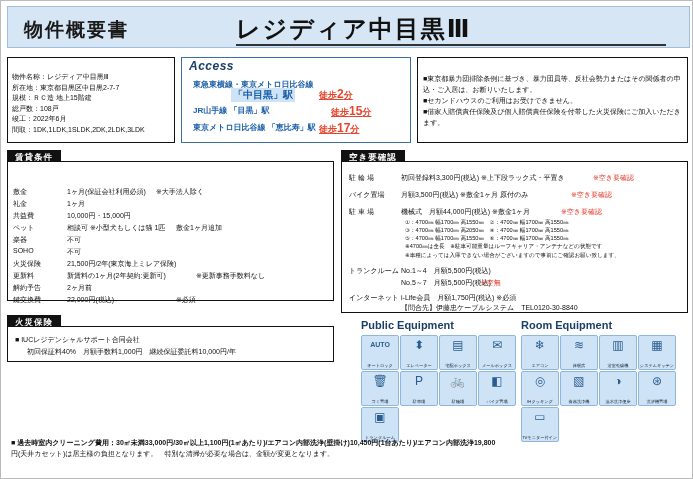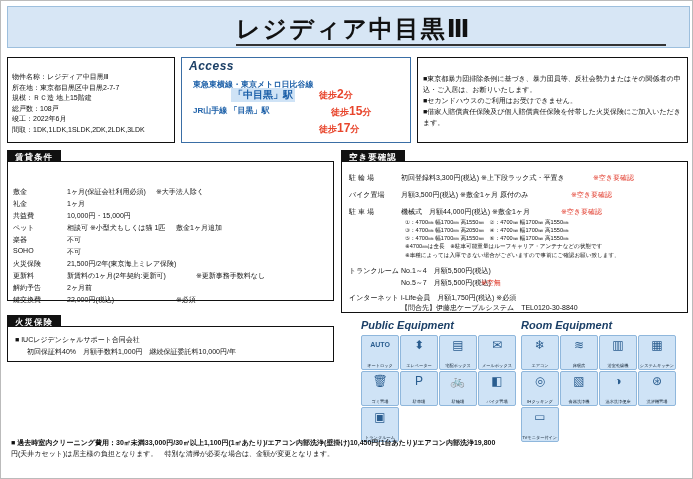--- a/index.html
+++ b/index.html
@@ -48,21 +48,21 @@
   .kv{font-size:7px;line-height:10.5px;padding:0 4px;}
   .kv div{white-space:nowrap;}
   
   #access-box{left:180px;top:56px;width:230px;height:86px;border:1px solid #3a6ea5;}
   #access-title{
     position:absolute;left:188px;top:58px;font-size:12px;font-weight:bold;
     color:#1b3f66;font-style:italic;letter-spacing:0.5px;
   }
   .acc-line{position:absolute;font-size:8px;color:#1b5fa8;font-weight:bold;}
   .acc-sub{position:absolute;font-size:10px;color:#1b5fa8;font-weight:bold;}
-  .acc-min{position:absolute;font-size:9px;color:#e8452c;font-weight:bold;}
+  .acc-min{position:absolute;font-size:9px;color:#e8452c;font-weight:bold;text-decoration:underline;}
   .acc-min .big{font-size:12px;}
   
   #biko-box{left:416px;top:56px;width:271px;height:86px;}
   #biko-head{left:416px;top:56px;}
   .biko-txt{position:absolute;left:422px;top:72px;width:260px;font-size:7px;line-height:11px;}
   
   #chin-box{left:6px;top:160px;width:327px;height:140px;}
   #chin-head{left:6px;top:149px;}
   .chin-lbl{position:absolute;left:12px;font-size:7px;}
   .chin-val{position:absolute;left:66px;font-size:7px;}
@@ -72,21 +72,21 @@
   #hosho-head{left:6px;top:314px;}
   .hosho-txt{position:absolute;left:14px;font-size:7px;}
   
   #futai-box{left:340px;top:160px;width:347px;height:152px;}
   #futai-head{left:340px;top:149px;}
   .ft-lbl{position:absolute;left:348px;font-size:7px;}
   .ft-val{position:absolute;left:400px;font-size:7px;}
   .red{color:#e03020;}
   .tiny{font-size:5.6px;line-height:8px;}
   
-  .eq-title{position:absolute;font-size:11px;font-style:italic;font-weight:bold;color:#1b3f66;}
+  .eq-title{position:absolute;font-size:11px;font-weight:bold;color:#1b3f66;}
   .icon-grid{position:absolute;display:grid;grid-template-columns:repeat(4,36px);
              grid-auto-rows:33px;gap:3px;}
   .icon{
     width:36px;height:33px;background:#cfe3f6;border:1px solid #8fb7dc;
     position:relative;border-radius:2px;overflow:hidden;
   }
   .icon .glyph{
     position:absolute;left:0;right:0;top:2px;text-align:center;font-size:12px;color:#2a5d8f;
     line-height:14px;
   }
@@ -100,20 +100,21 @@
     position:absolute;left:10px;top:436px;width:672px;font-size:7px;line-height:11px;
   }
   .footer .b{font-weight:bold;}
 </style>
 </head>
 <body>
 
 <div class="page">
 
   <div class="hdr">
+    <div class="hdr-title">物件概要書</div>
     <div class="hdr-name">レジディア中目黒Ⅲ</div>
     <div class="hdr-rule"></div>
   </div>
 
   <div class="sec-head" id="bukken-head">物件概要</div>
   <div class="boxed" id="bukken-box">
     <div class="kv" style="padding-top:14px;">
       <div>物件名称：レジディア中目黒Ⅲ</div>
       <div>所在地：東京都目黒区中目黒2-7-7</div>
       <div>規模：ＲＣ造 地上15階建</div>
@@ -129,20 +130,23 @@
   <div class="acc-sub" style="left:230px;top:87px;background:#cfe3f6;padding:0 2px;">「中目黒」駅</div>
   <div class="acc-min" style="left:318px;top:86px;">
     <span>徒歩</span><span class="big">2</span><span>分</span>
   </div>
   <div class="acc-line" style="left:192px;top:104px;">
     <span>JR山手線</span> <span>「目黒」駅</span>
   </div>
   <div class="acc-min" style="left:318px;top:103px;margin-left:12px;">
     <span>徒歩</span><span class="big">15</span><span>分</span>
   </div>
+  <div class="acc-line" style="left:192px;top:121px;">
+    <span>東京メトロ日比谷線</span> <span>「恵比寿」駅</span>
+  </div>
   <div class="acc-min" style="left:318px;top:120px;">
     <span>徒歩</span><span class="big">17</span><span>分</span>
   </div>
 
   <div class="sec-head" id="biko-head">備考</div>
   <div class="boxed" id="biko-box"></div>
   <div class="biko-txt">
     <div>■東京都暴力団排除条例に基づき、暴力団員等、反社会勢力またはその関係者の申込・ご入居は、お断りいたします。</div>
     <div>■セカンドハウスのご利用はお受けできません。</div>
     <div>■借家人賠償責任保険及び個人賠償責任保険を付帯した火災保険にご加入いただきます。</div>

